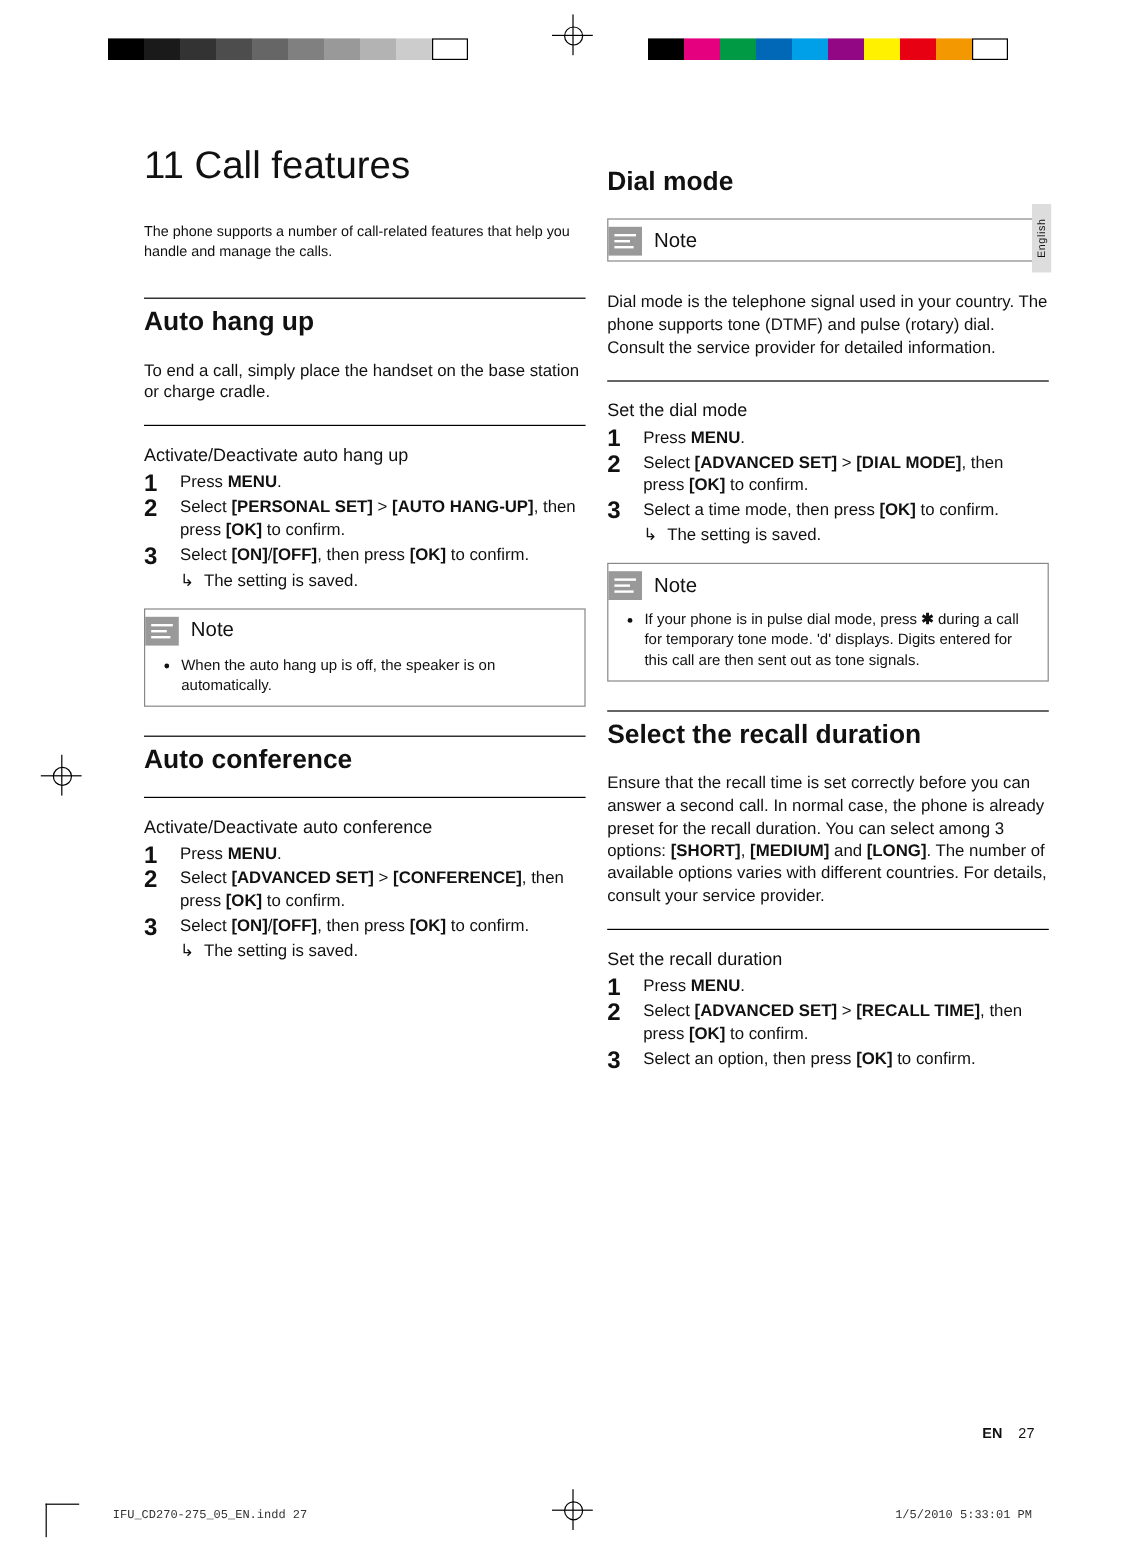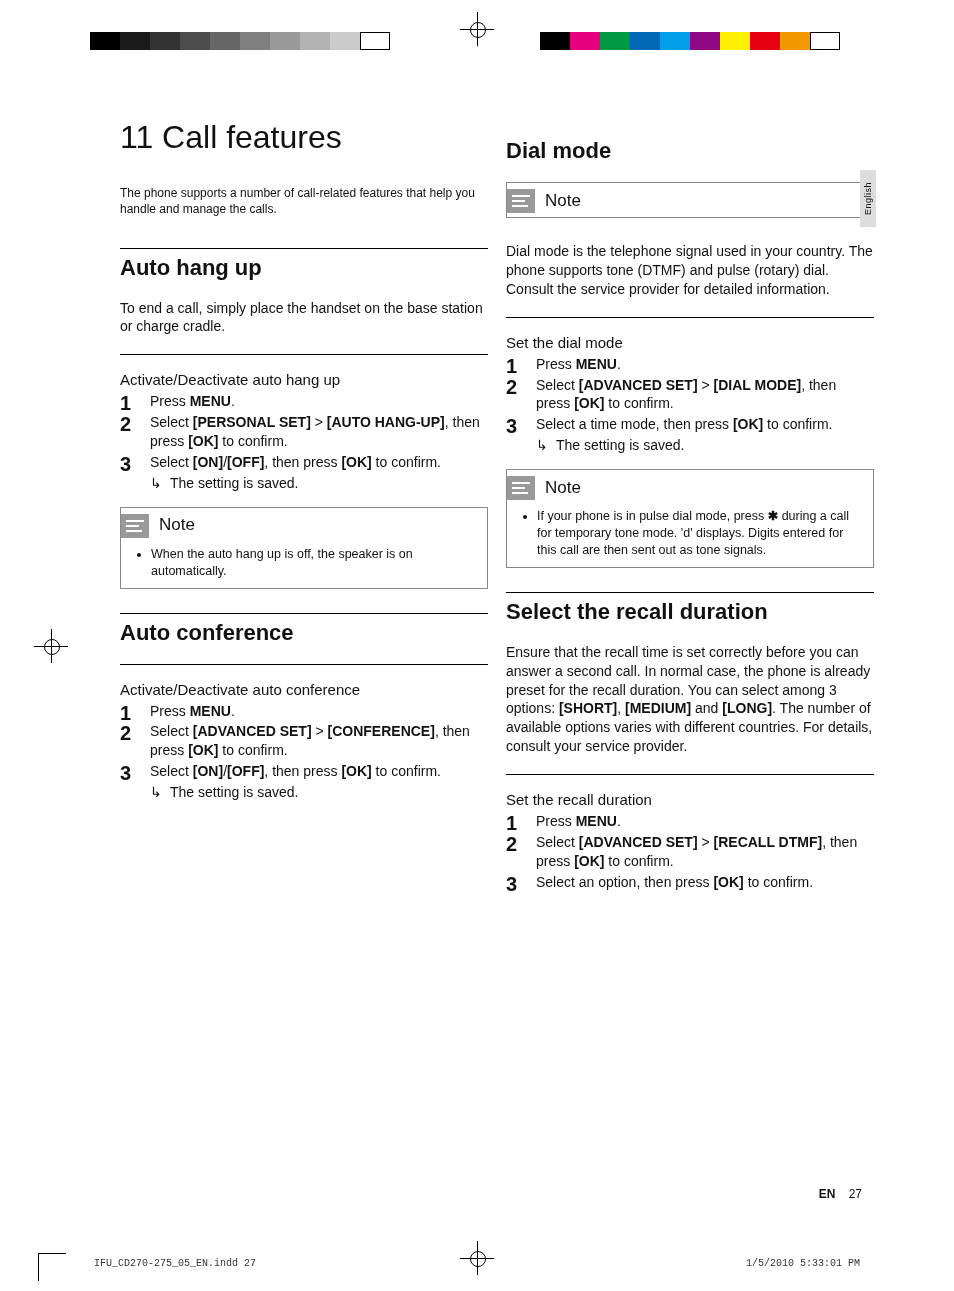--- a/index.html
+++ b/index.html
@@ -335,21 +335,21 @@
     <h2 class="section">Select the recall duration</h2>
     <p class="body">
       <span>Ensure that the recall time is set correctly before you can answer a second call. In normal case, the phone is already preset for the recall duration. You can select among 3 options: </span><span class="bold">[SHORT]</span><span>, </span><span class="bold">[MEDIUM]</span><span> and </span><span class="bold">[LONG]</span><span>. The number of available options varies with different countries. For details, consult your service provider.</span>
     </p>
     <h3 class="sub">Set the recall duration</h3>
     <ol class="steps">
       <li>
         <span>Press </span><span class="bold">MENU</span><span>.</span>
       </li>
       <li>
-        <span>Select </span><span class="bold">[ADVANCED SET]</span><span> &gt; </span><span class="bold">[RECALL DTMF]</span><span>, then press </span><span class="bold">[OK]</span><span> to confirm.</span>
+        <span>Select </span><span class="bold">[ADVANCED SET]</span><span> &gt; </span><span class="bold">[RECALL TIME]</span><span>, then press </span><span class="bold">[OK]</span><span> to confirm.</span>
       </li>
       <li>
         <span>Select an option, then press </span><span class="bold">[OK]</span><span> to confirm.</span>
       </li>
     </ol>
   </div>
 </div>
 
 <div class="footer">
   <span class="en">EN</span>

